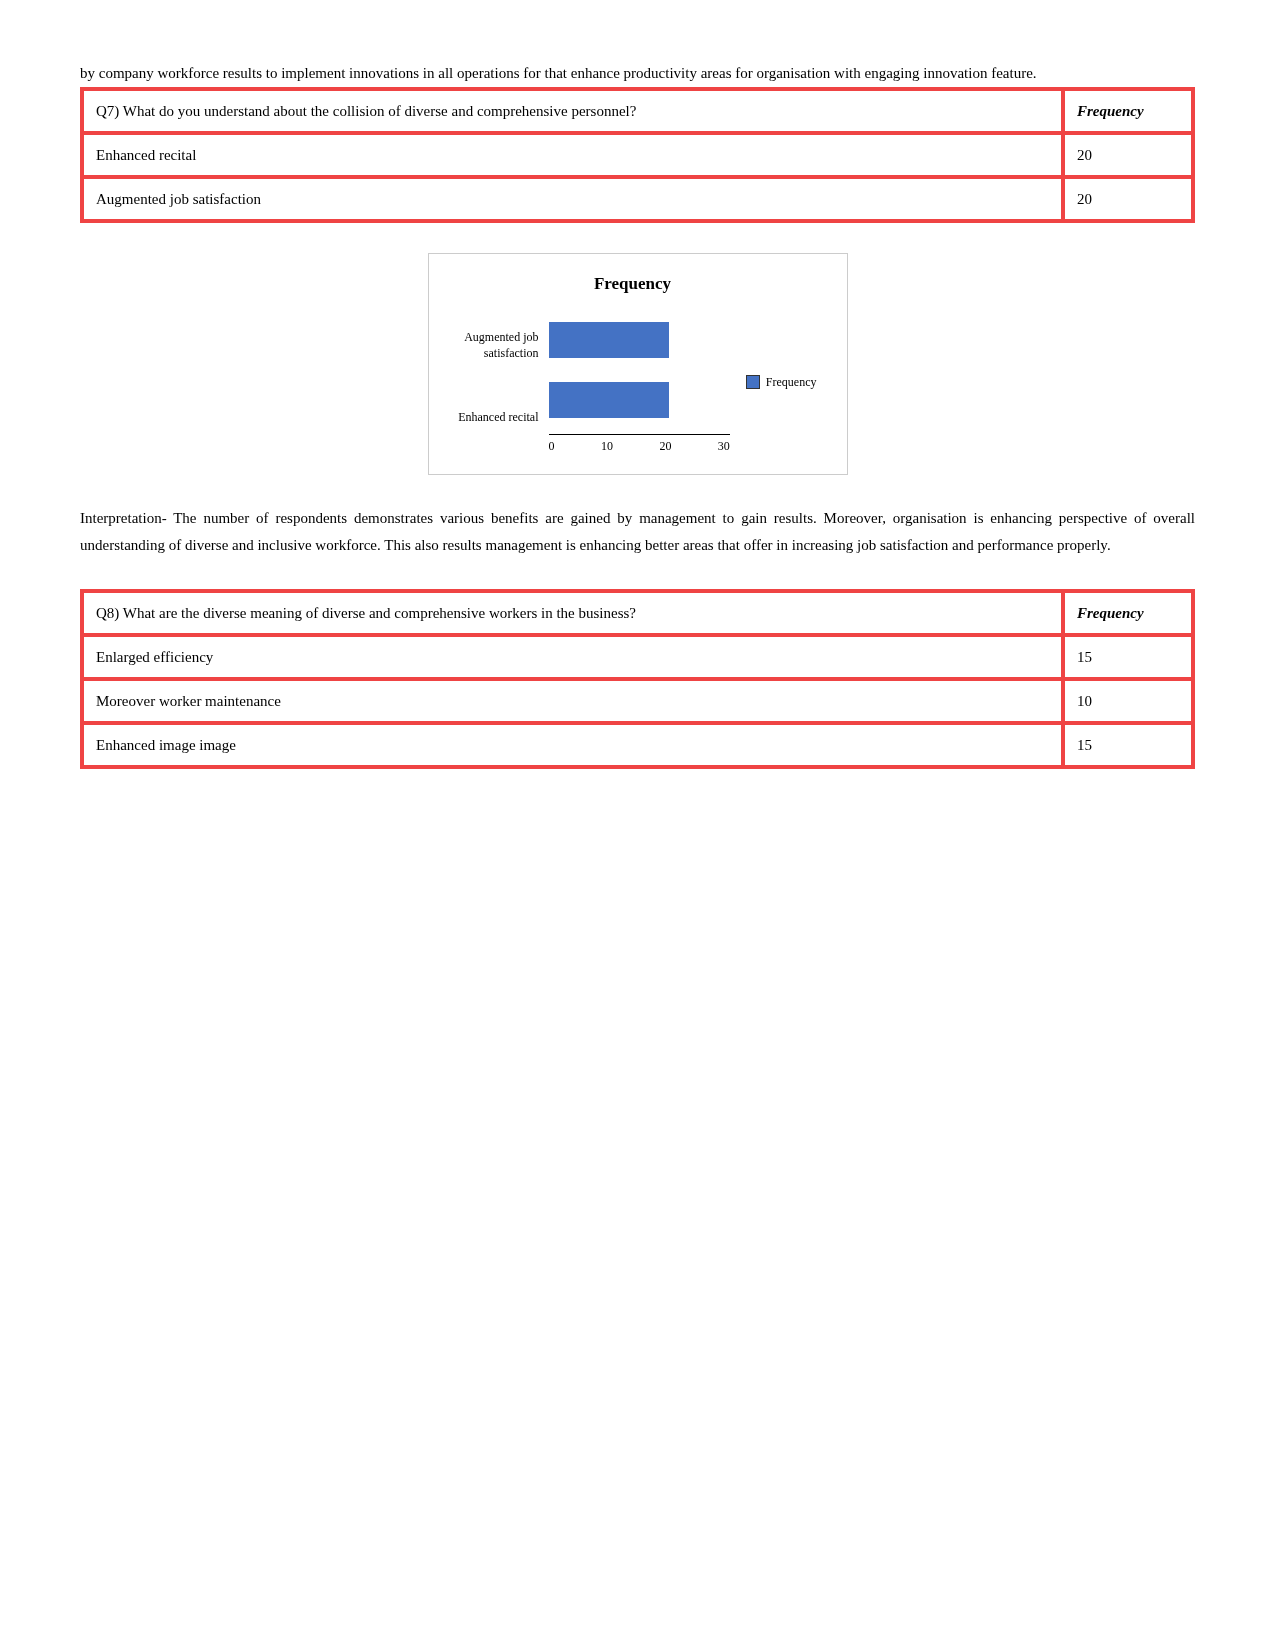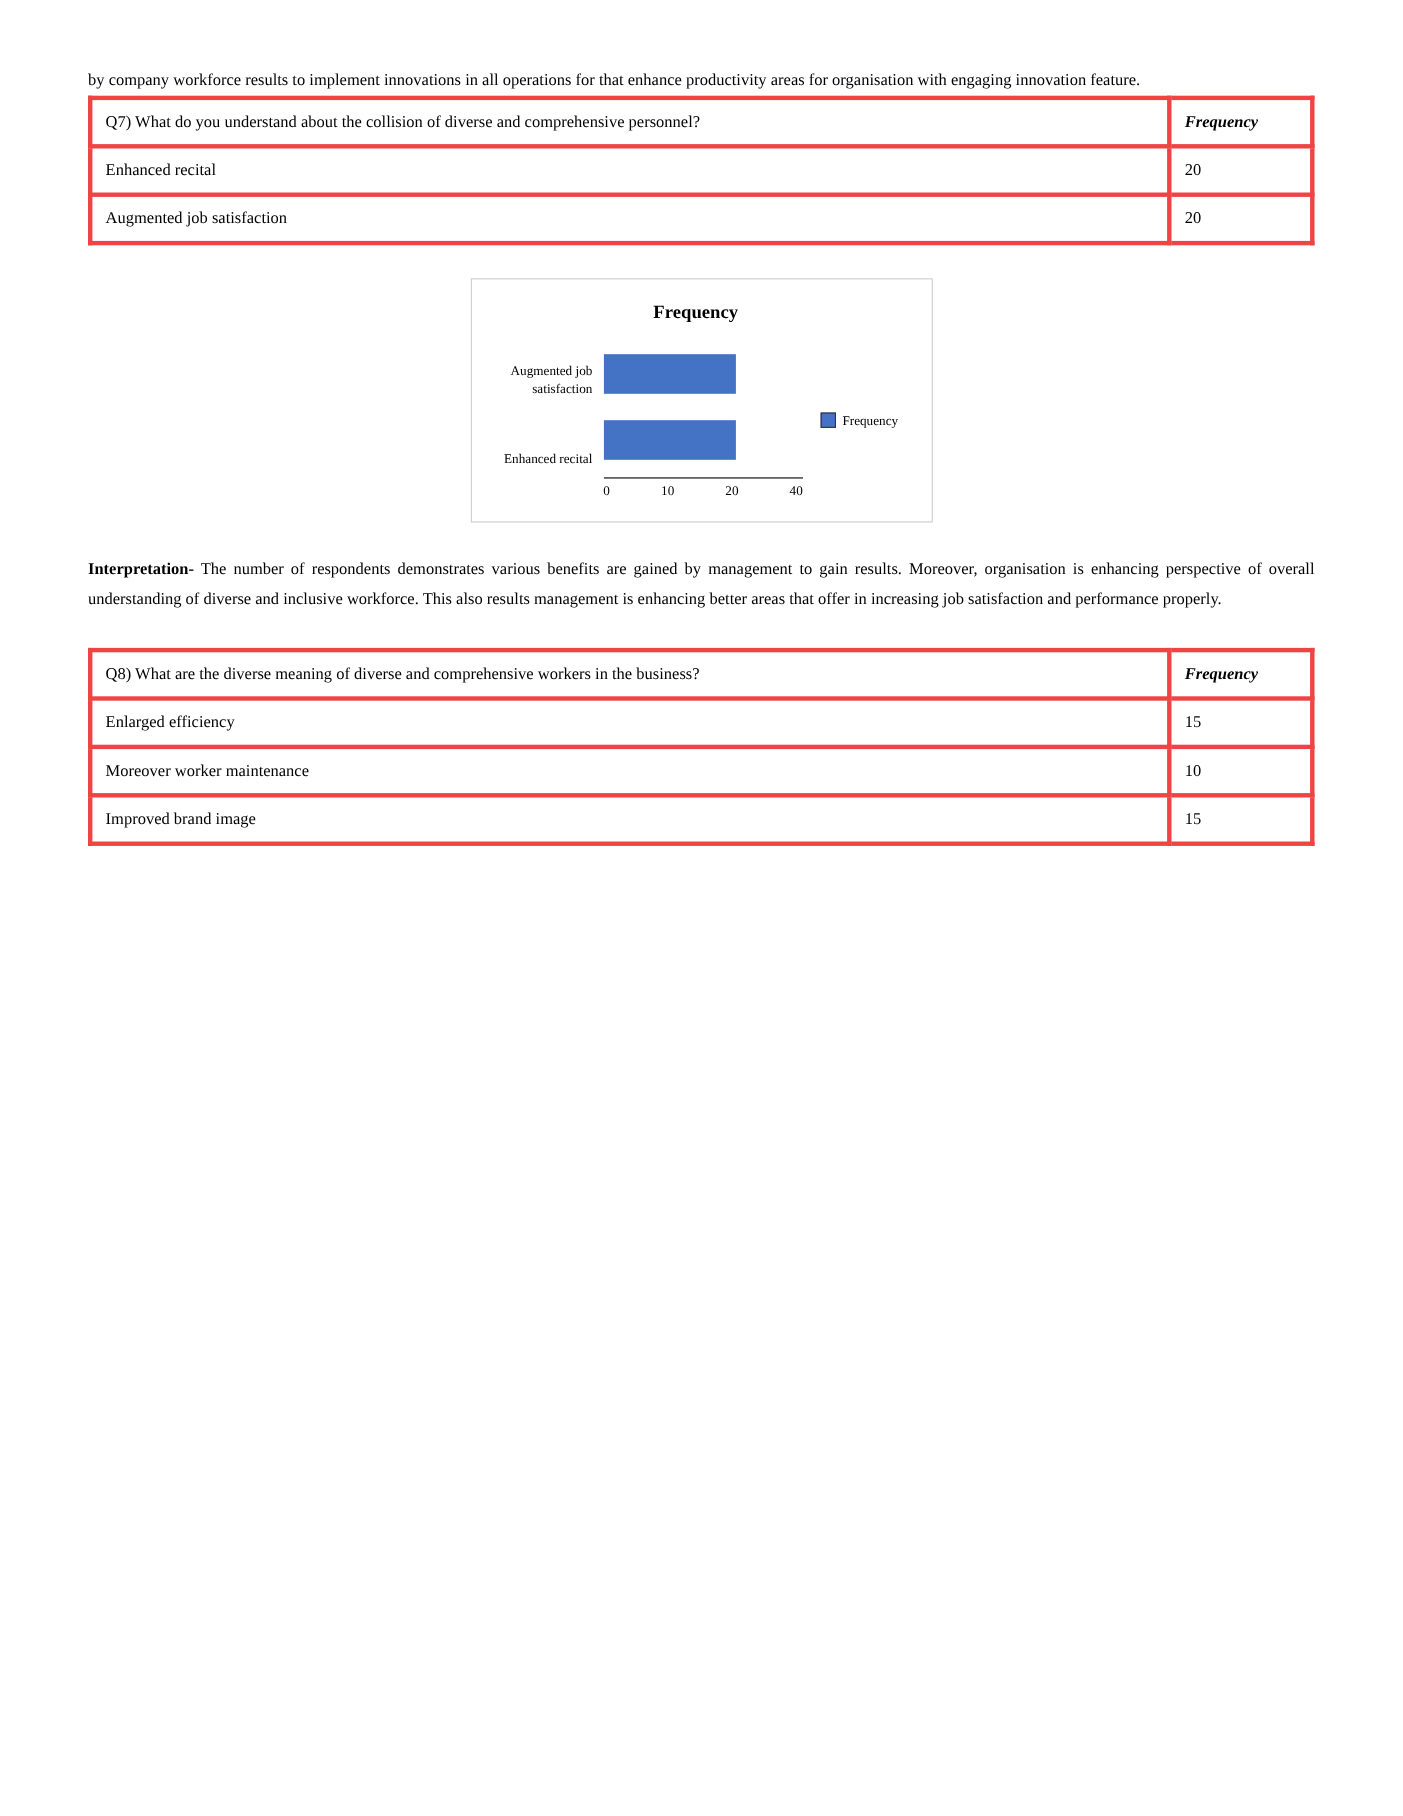--- a/index.html
+++ b/index.html
@@ -161,21 +161,21 @@
     }
 
     
     .interpretation-text {
       text-align: justify;
       line-height: 1.8;
       margin-bottom: 30px;
     }
 
     .interpretation-label {
-      font-weight: bold;
+      font-weight: normal;
     }
 
     
     .section-gap {
       margin-top: 20px;
       border-radius: 25px;
     }
   </style>
 </head>
 <body>
@@ -216,21 +216,21 @@
           </div>
           <div class="bar-row">
             <div class="bar" style="width: calc(20/30 * 180px);"></div>
           </div>
         </div>
         <div class="x-axis"></div>
         <div class="x-axis-labels">
           <span>0</span>
           <span>10</span>
           <span>20</span>
-          <span>40</span>
+          <span>30</span>
         </div>
       </div>
 
       <div class="chart-legend">
         <div class="legend-item">
           <div class="legend-color"></div>
           <span>Frequency</span>
         </div>
       </div>
     </div>
@@ -249,17 +249,17 @@
   </tr>
   <tr>
     <td>Enlarged efficiency</td>
     <td class="freq-cell">15</td>
   </tr>
   <tr>
     <td>Moreover worker maintenance</td>
     <td class="freq-cell">10</td>
   </tr>
   <tr>
-    <td>Improved brand image</td>
+    <td>Enhanced image image</td>
     <td class="freq-cell">15</td>
   </tr>
 </tbody>
   </table>
 
 </body></html>

